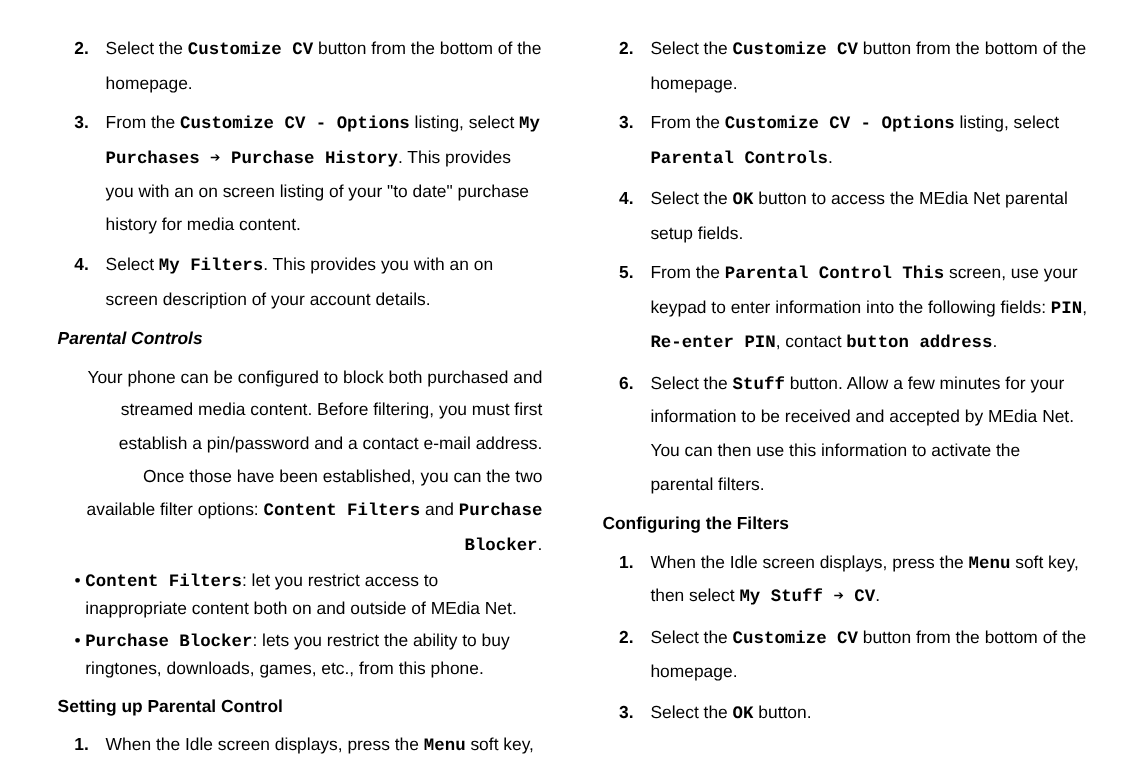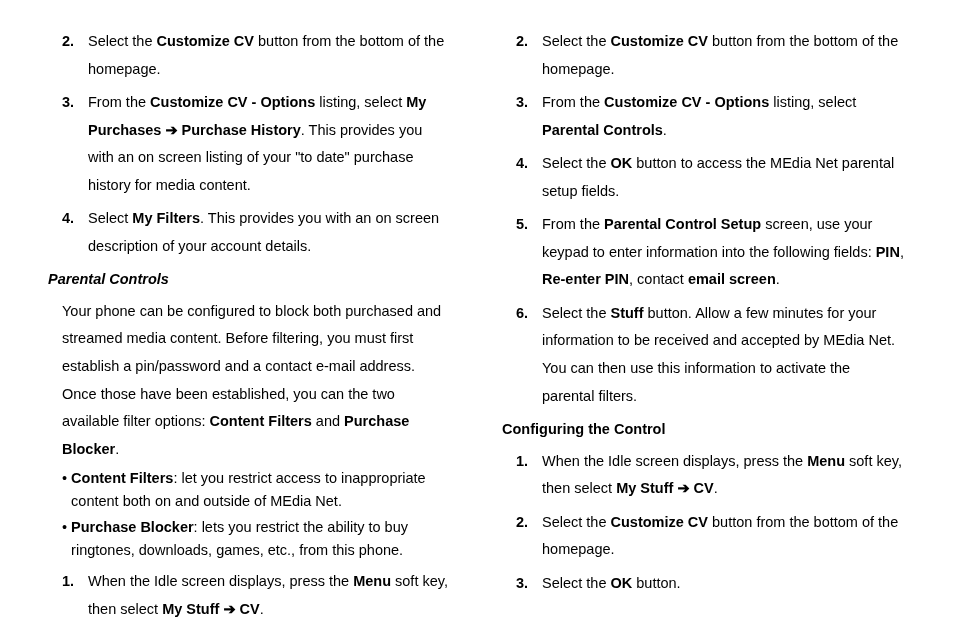--- a/index.html
+++ b/index.html
@@ -38,30 +38,30 @@
   .numlist > li > .lc { flex: 1; }
   .heading-italic {
     font-weight: bold;
     font-style: italic;
     margin: 6px 0 4px 0;
   }
   .heading-bold {
     font-weight: bold;
     margin: 6px 0 4px 0;
   }
-  .indented { margin-left: 14px; margin-bottom: 4px; }
+  .indented { margin-left: 14px; margin-bottom: 4px; text-align: right; }
   .bulletlist { list-style: none; margin: 2px 0 6px 14px; }
   .bulletlist > li {
     display: flex;
     margin-bottom: 2px;
     line-height: 1.6;
   }
   .bulletlist > li > .bb { flex-shrink: 0; padding-right: 4px; }
   .bulletlist > li > .bc { flex: 1; }
-  b { font-weight: bold; }
+  b { font-weight: bold; font-family: Liberation Mono, monospace; }
 </style>
 </head>
 <body>
 
 <div class="cols">
 
   <div class="col">
     <ol class="numlist">
         <li>
           <span class="ln">2.</span>
@@ -81,20 +81,21 @@
     <ul class="bulletlist">
         <li>
           <span class="bb">•</span>
           <span class="bc"><b>Content Filters</b>: let you restrict access to inappropriate content both on and outside of MEdia Net.</span>
         </li>
         <li>
           <span class="bb">•</span>
           <span class="bc"><b>Purchase Blocker</b>: lets you restrict the ability to buy ringtones, downloads, games, etc., from this phone.</span>
         </li>
       </ul>
+    <div class="heading-bold">Setting up Parental Control</div>
     <ol class="numlist">
         <li>
           <span class="ln">1.</span>
           <span class="lc">When the Idle screen displays, press the <b>Menu</b> soft key, then select <b>My Stuff ➔ CV</b>.</span>
         </li>
       </ol>
   </div>
 
   <div class="col">
     <ol class="numlist">
@@ -105,28 +106,28 @@
         <li>
           <span class="ln">3.</span>
           <span class="lc">From the <b>Customize CV - Options</b> listing, select <b>Parental Controls</b>.</span>
         </li>
         <li>
           <span class="ln">4.</span>
           <span class="lc">Select the <b>OK</b> button to access the MEdia Net parental setup fields.</span>
         </li>
         <li>
           <span class="ln">5.</span>
-          <span class="lc">From the <b>Parental Control Setup</b> screen, use your keypad to enter information into the following fields: <b>PIN</b>, <b>Re-enter PIN</b>, contact <b>email screen</b>.</span>
+          <span class="lc">From the <b>Parental Control This</b> screen, use your keypad to enter information into the following fields: <b>PIN</b>, <b>Re-enter PIN</b>, contact <b>button address</b>.</span>
         </li>
         <li>
           <span class="ln">6.</span>
           <span class="lc">Select the <b>Stuff</b> button. Allow a few minutes for your information to be received and accepted by MEdia Net. You can then use this information to activate the parental filters.</span>
         </li>
       </ol>
-    <div class="heading-bold">Configuring the Control</div>
+    <div class="heading-bold">Configuring the Filters</div>
     <ol class="numlist">
         <li>
           <span class="ln">1.</span>
           <span class="lc">When the Idle screen displays, press the <b>Menu</b> soft key, then select <b>My Stuff ➔ CV</b>.</span>
         </li>
         <li>
           <span class="ln">2.</span>
           <span class="lc">Select the <b>Customize CV</b> button from the bottom of the homepage.</span>
         </li>
         <li>

